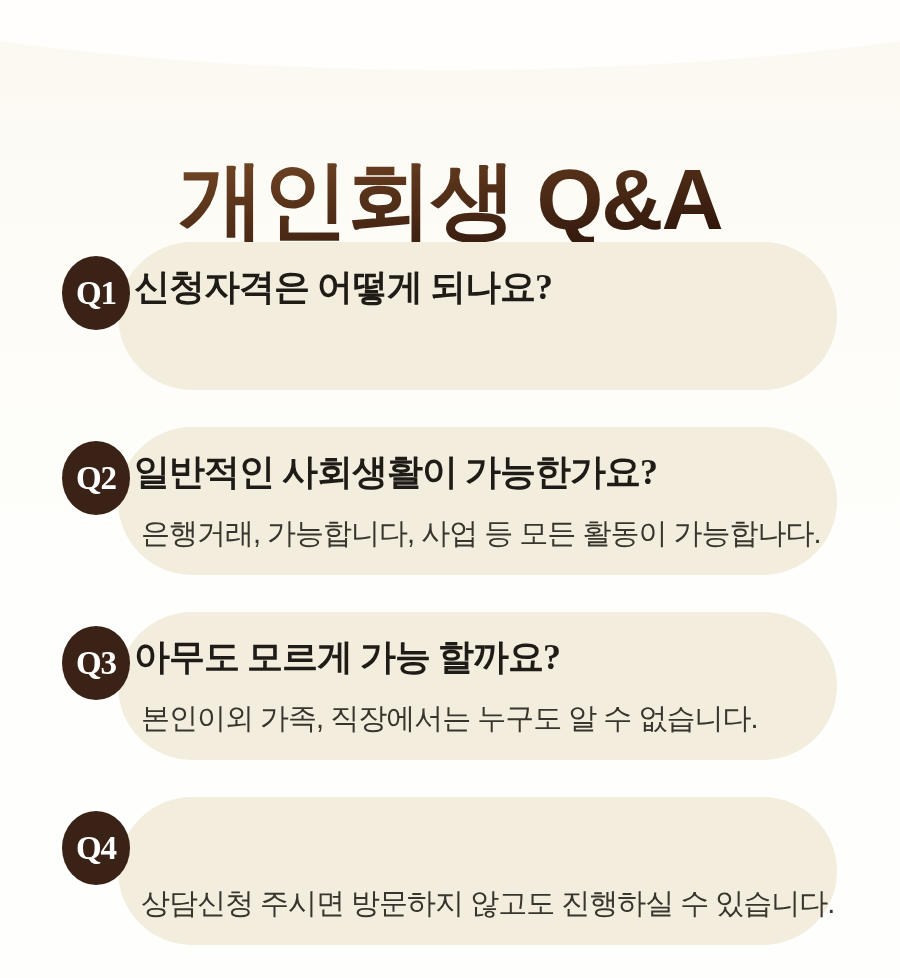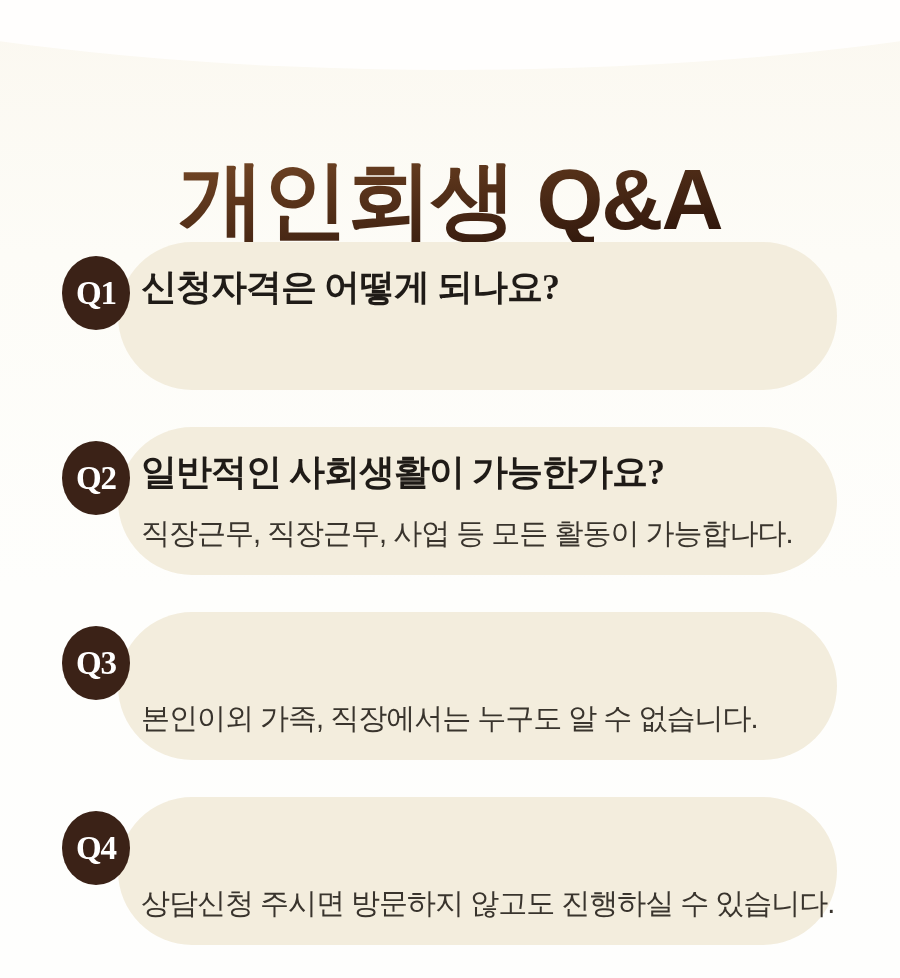--- a/index.html
+++ b/index.html
@@ -74,21 +74,21 @@
     display: flex;
     align-items: center;
     justify-content: center;
     font-family: "Liberation Serif", serif;
     font-size: 33px;
     font-weight: 600;
     letter-spacing: -1px;
   }
   .question-text {
     position: absolute;
-    left: 23px;
+    left: 16px;
     top: 22px;
     width: 660px;
     font-family: "Liberation Serif", serif;
     font-size: 36px;
     font-weight: 700;
     letter-spacing: -1px;
     color: #1f1b17;
     line-height: 1.3;
     white-space: nowrap;
   }
@@ -118,25 +118,26 @@
   <div class="faq-list">
 
     <div class="faq-card">
       <span class="q-badge">Q1</span>
       <div class="question-text">신청자격은 어떻게 되나요?</div>
     </div>
 
     <div class="faq-card">
       <span class="q-badge">Q2</span>
       <div class="question-text">일반적인 사회생활이 가능한가요?</div>
-      <div class="answer-text">직장근무, 직장근무, 사업 등 모든 활동이 가능합나다.</div>
+      <div class="answer-text">은행거래, 가능합니다, 사업 등 모든 활동이 가능합나다.</div>
     </div>
 
     <div class="faq-card">
       <span class="q-badge">Q3</span>
+      <div class="question-text">아무도 모르게 가능 할까요?</div>
       <div class="answer-text">본인이외 가족, 직장에서는 누구도 알 수 없습니다.</div>
     </div>
 
     <div class="faq-card">
       <span class="q-badge">Q4</span>
       <div class="answer-text">상담신청 주시면 방문하지 않고도 진행하실 수 있습니다.</div>
     </div>
 
   </div>
 </div>

